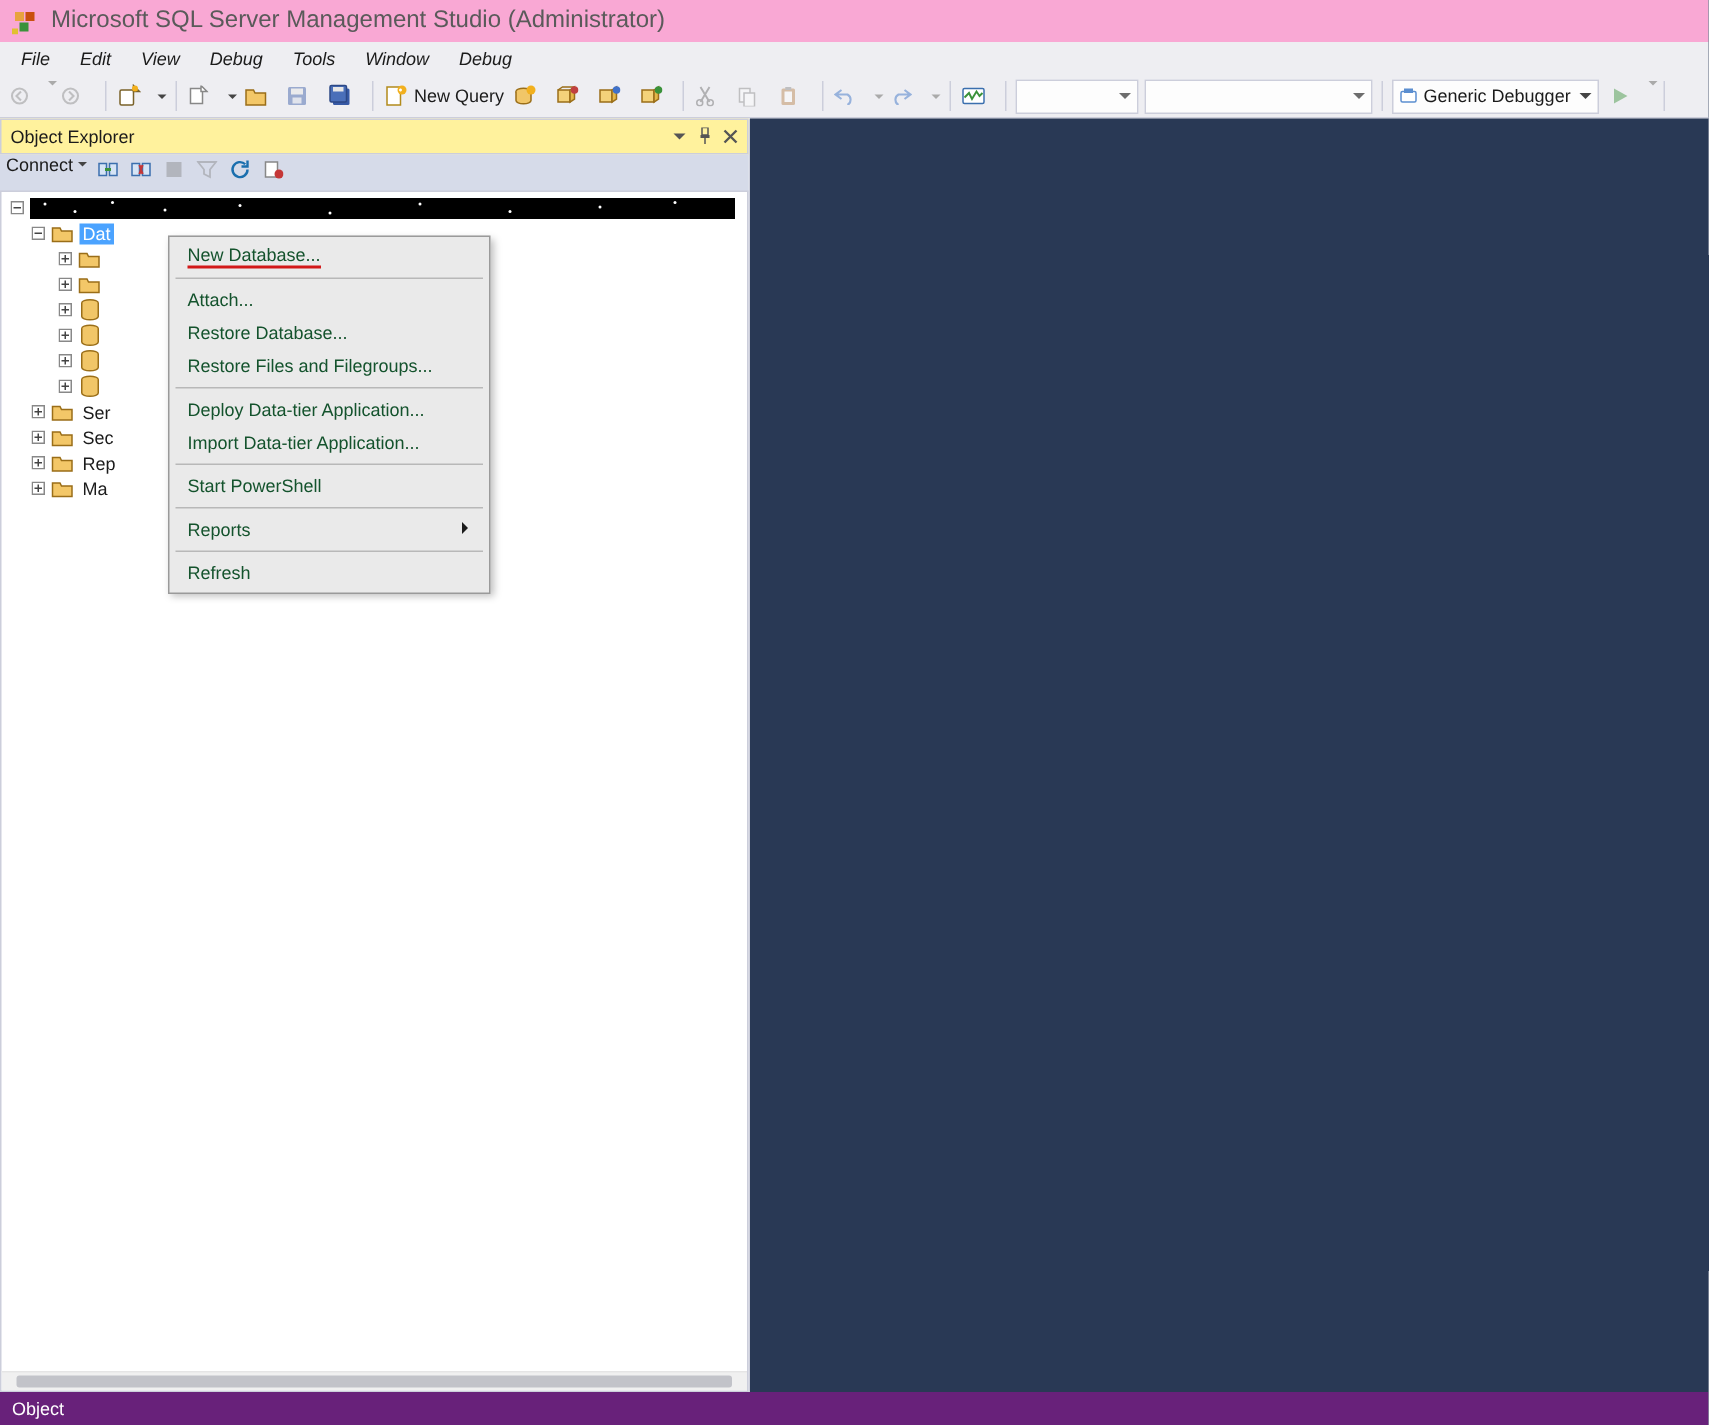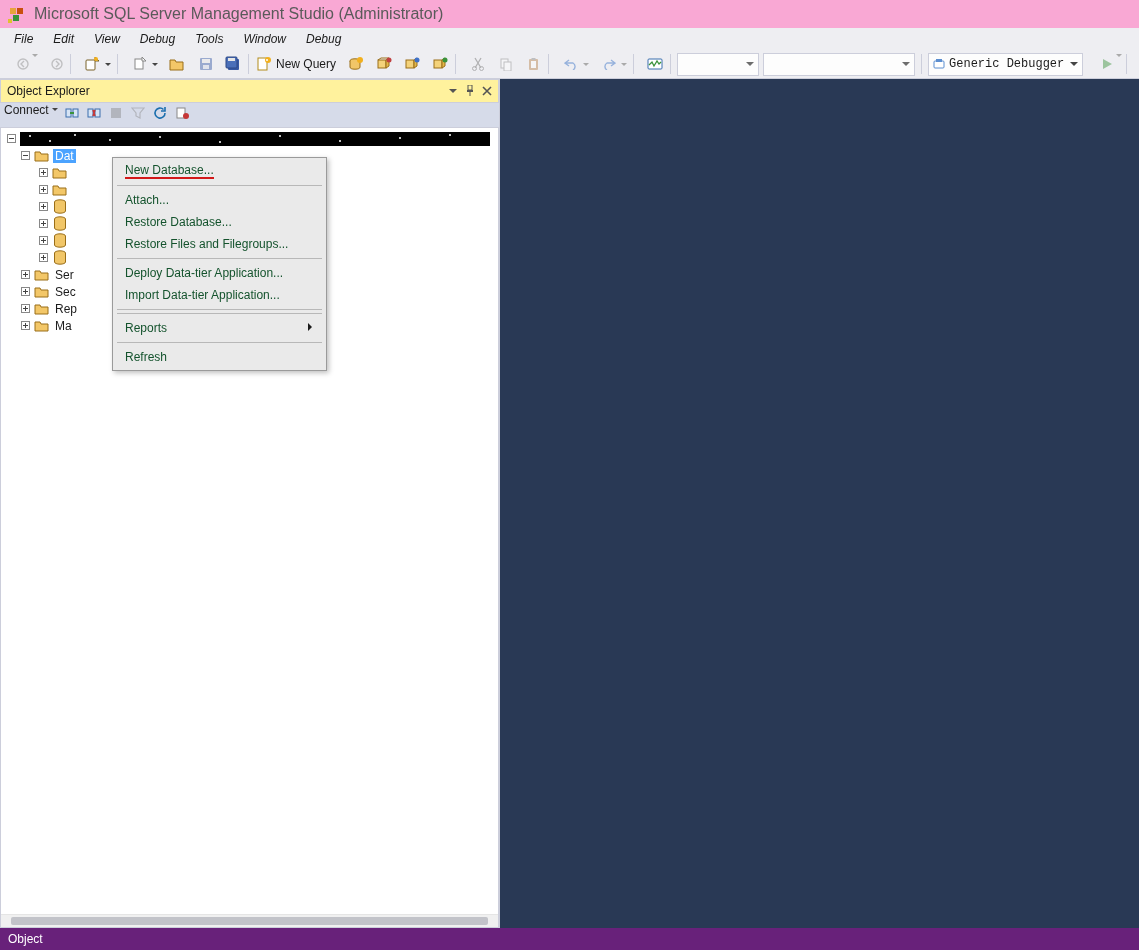--- a/index.html
+++ b/index.html
@@ -8,32 +8,32 @@
   .title-bar{height:28px;display:flex;align-items:center;padding:0 8px;gap:8px;background:#f9a8d4;}
   .title-bar .app-icon{width:18px;height:18px;}
   .title-bar .title{font-size:16px;color:#5a5a5a;}
   
   .menu-bar{height:22px;display:flex;align-items:center;gap:0;background:#eeeef2;padding:0 4px;font-style:italic;}
   .menu-bar .item{padding:3px 10px;font-size:12px;color:#1b1b1b;cursor:default;}
   
   .toolbar{height:28px;display:flex;align-items:center;background:#eeeef2;padding:0 4px;border-bottom:1px solid #cccedb;}
   .tb-group{display:flex;align-items:center;height:100%;}
   .tb-sep{width:1px;height:20px;background:#cccedb;margin:0 4px;}
-  .tb-btn{display:flex;align-items:center;justify-content:flex-end;min-width:22px;height:22px;margin:0 1px;border-radius:2px;cursor:default;padding:0 2px;}
+  .tb-btn{display:flex;align-items:center;justify-content:space-between;min-width:22px;height:22px;margin:0 1px;border-radius:2px;cursor:default;padding:0 2px;}
   .tb-btn.disabled{opacity:0.45;}
   .tb-btn svg{display:block;}
   .tb-btn .lbl{margin-left:4px;font-size:12px;color:#1b1b1b;white-space:nowrap;}
   .tb-drop{display:flex;align-items:center;border:1px solid #cccedb;background:#fdfdfd;height:21px;color:#6d6d6d;font-size:12px;padding:0 16px 0 6px;position:relative;margin:0 2px;}
   .tb-drop::after{content:"";position:absolute;right:4px;top:8px;border:4px solid transparent;border-top-color:#6d6d6d;}
   .tb-drop.w60{width:58px;}
   .tb-drop.w140{width:128px;}
   .tb-split{display:flex;align-items:center;}
   .tb-split .caret{width:10px;height:22px;display:flex;align-items:center;justify-content:center;}
   .caret-tri{width:0;height:0;border:3px solid transparent;border-top-color:#444;margin-top:3px;}
-  .dbg-combo{display:flex;align-items:center;border:1px solid #cccedb;background:#fdfdfd;height:21px;font-size:12px;color:#1b1b1b;padding:0 18px 0 4px;position:relative;margin-left:2px;font-family:Liberation Mono, monospace;}
+  .dbg-combo{display:flex;align-items:center;border:1px solid #cccedb;background:#fdfdfd;height:21px;font-size:12px;color:#1b1b1b;padding:0 18px 0 4px;position:relative;margin-left:2px;}
   .dbg-combo::after{content:"";position:absolute;right:4px;top:8px;border:4px solid transparent;border-top-color:#444;}
   .dbg-combo svg{margin-right:4px;}
   .play-btn{margin-left:6px;}
   
   .work{flex:1;display:flex;min-height:0;}
   
   .oe{width:499px;display:flex;flex-direction:column;border-right:1px solid #cccedb;background:#ffffff;}
   .oe-title{height:22px;background:#fff29d;border:1px solid #cccedb;display:flex;align-items:center;padding:0 4px 0 6px;font-size:12px;}
   .oe-title .t{flex:1;}
   .oe-title .icons{display:flex;gap:3px;}
@@ -550,20 +550,23 @@
       <span>Restore Files and Filegroups...</span>
     </div>
   <div class="msep"></div>
   <div class="mi">
       <span>Deploy Data-tier Application...</span>
     </div>
   <div class="mi">
       <span>Import Data-tier Application...</span>
     </div>
   <div class="msep"></div>
+  <div class="mi">
+      <span>Start PowerShell</span>
+    </div>
   <div class="msep"></div>
   <div class="mi">
       <span>Reports</span>
       <span class="arrow"></span>
     </div>
   <div class="msep"></div>
   <div class="mi">
       <span>Refresh</span>
     </div>
 </div>

